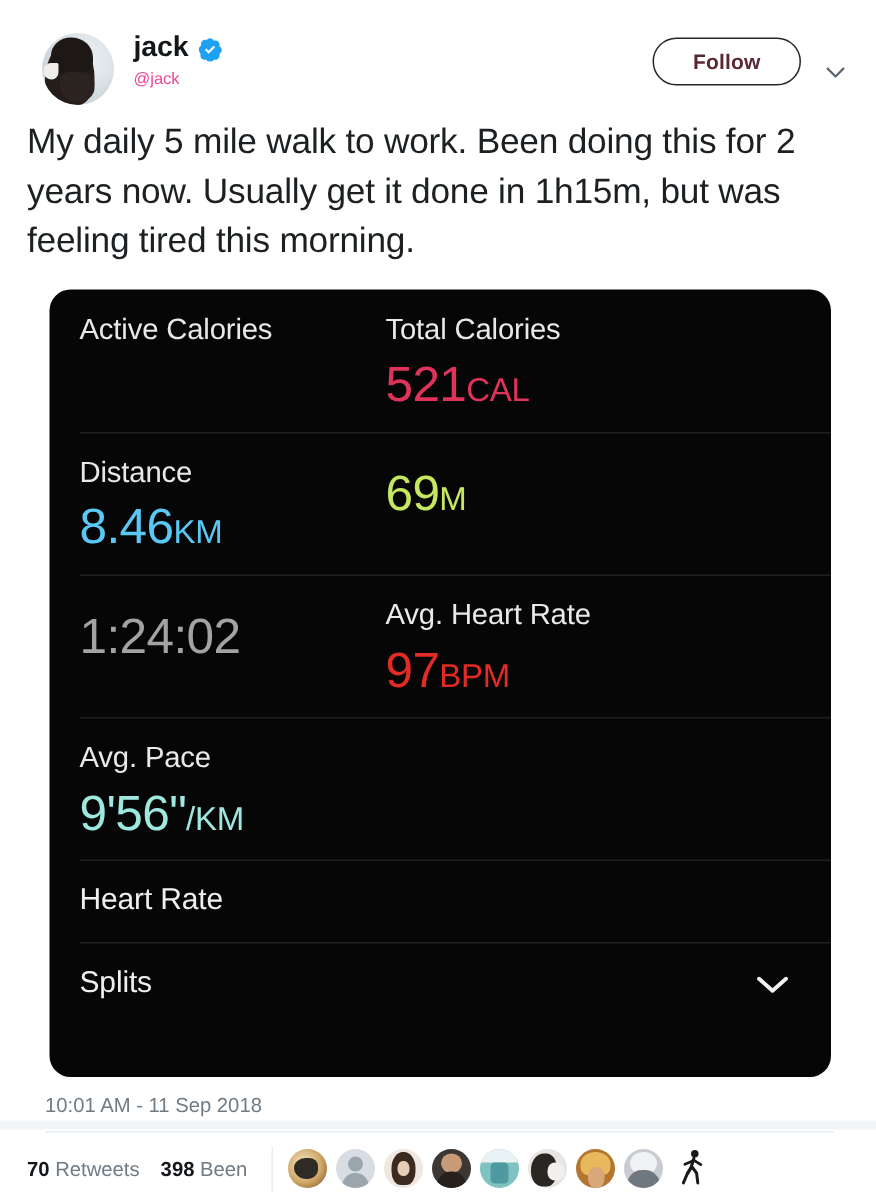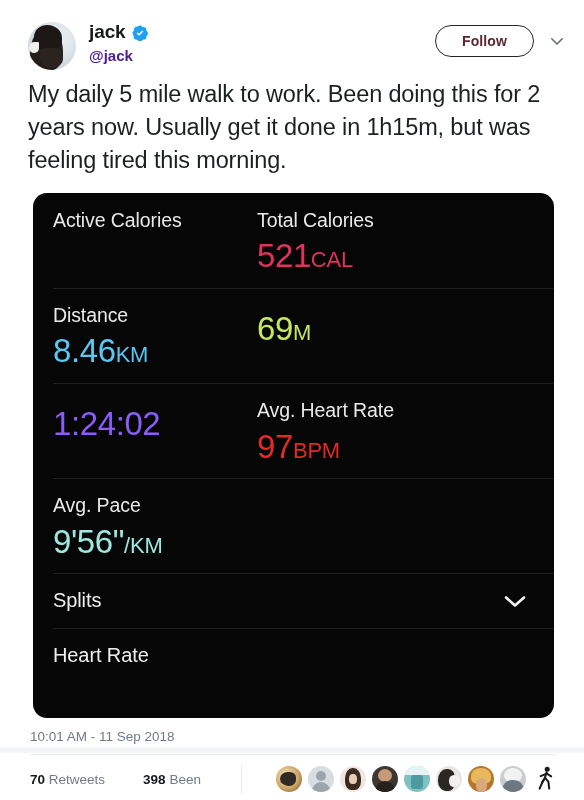--- a/index.html
+++ b/index.html
@@ -100,28 +100,27 @@
     display: inline-block;
     width: 16px;
     height: 16px;
     margin-left: 6px;
     position: relative;
     top: 1px;
   }
   .handle {
     display: block;
     margin-top: 6px;
-    font-size: 15px;
-    color: #4c1d95;
-    font-weight: bold;
+    font-size: 11px;
+    color: #ec4899;
   }
 
   .follow-wrap {
     display: flex;
-    align-items: center;
+    align-items: flex-end;
     padding-top: 3px;
     flex: 0 0 auto;
   }
   .follow-btn {
     border: 1.4px solid #2b2426;
     border-radius: 40px;
     padding: 8px 26px;
     font-size: 14px;
     font-weight: bold;
     color: #5a2831;
@@ -132,21 +131,21 @@
   }
   .caret-down {
     margin-left: 14px;
     width: 18px;
     height: 18px;
     cursor: pointer;
   }
 
   
   .tw-text {
-    padding: 16px 26px 0 28px;
+    padding: 16px 26px 0 18px;
     font-size: 23.5px;
     line-height: 33px;
     color: #1c2022;
     letter-spacing: -0.15px;
     white-space: pre-wrap;
   }
 
   
   .card {
     margin: 16px 30px 0 33px;
@@ -226,22 +225,21 @@
     color: #707b83;
   }
   .stats-rule {
     margin: 10px 28px 0 30px;
     height: 1px;
     background: #e6ecf0;
   }
   .tw-stats {
     display: flex;
     align-items: center;
-    padding: 9px 0 0 30px;
-    gap: 24px;
+    padding: 9px 0 0 18px;
   }
   .stat {
     font-size: 13.5px;
     color: #707b83;
     margin-right: 14px;
     white-space: nowrap;
   }
   .stat b {
     color: #14171a;
     font-weight: bold;
@@ -344,51 +342,51 @@
         <div class="metric col2">
           <div class="m-value">
             <span class="m-num" style="color:#c5e860">69</span><span class="m-unit" style="color:#c5e860">M</span>
           </div>
         </div>
       </div>
 
       <div class="metric-row">
         <div class="metric col1">
           <div class="m-value">
-            <span class="m-num" style="color:#8b5cf6">1:24:02</span><span class="m-unit" style="color:#e8e15c"></span>
+            <span class="m-num" style="color:#a3a3a3">1:24:02</span><span class="m-unit" style="color:#e8e15c"></span>
           </div>
         </div>
         <div class="metric col2">
           <div class="m-label">Avg. Heart Rate</div>
           <div class="m-value">
             <span class="m-num" style="color:#e32b26">97</span><span class="m-unit" style="color:#e32b26">BPM</span>
           </div>
         </div>
       </div>
 
       <div class="metric-row">
         <div class="metric full">
           <div class="m-label">Avg. Pace</div>
           <div class="m-value">
             <span class="m-num" style="color:#9ee8e0">9'56"</span><span class="m-unit" style="color:#9ee8e0">/KM</span>
           </div>
         </div>
+      </div>
+
+      <div class="simple-row">
+        <span class="s-label">Heart Rate</span>
       </div>
 
       <div class="simple-row">
         <span class="s-label">Splits</span>
         <span class="chev">
           <svg viewBox="0 0 26 16" width="26" height="16">
             <path d="M4 4.5l9 8 9-8" fill="none" stroke="#f2f2f2" stroke-width="2.6" stroke-linecap="round" stroke-linejoin="round"></path>
           </svg>
         </span>
-      </div>
-
-      <div class="simple-row">
-        <span class="s-label">Heart Rate</span>
       </div>
 
     </div>
   </div>
 
   <div class="tw-time">10:01 AM - 11 Sep 2018</div>
 
   <div class="stats-rule"></div>
 
   <div class="tw-stats">

